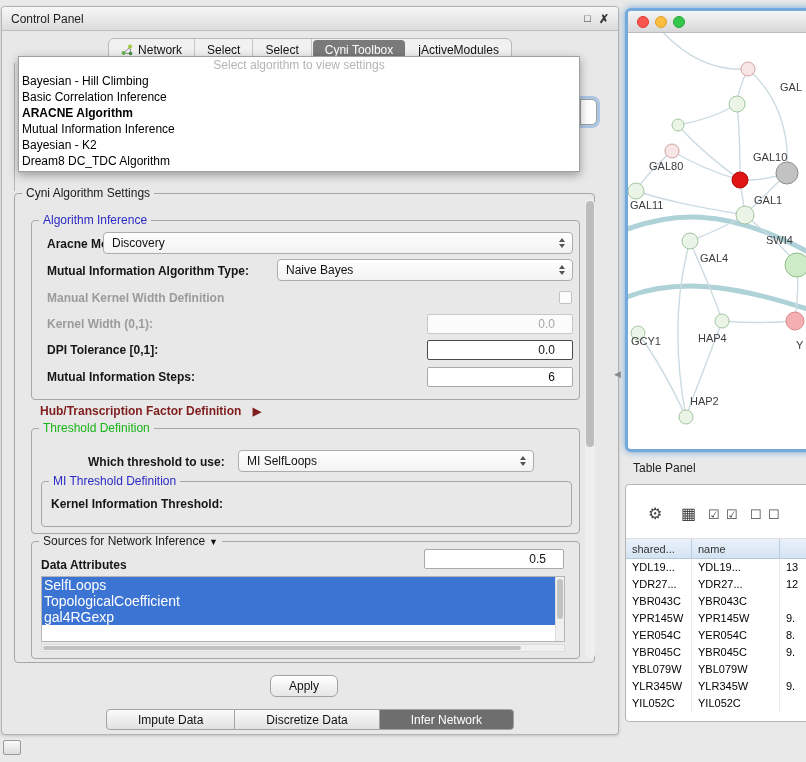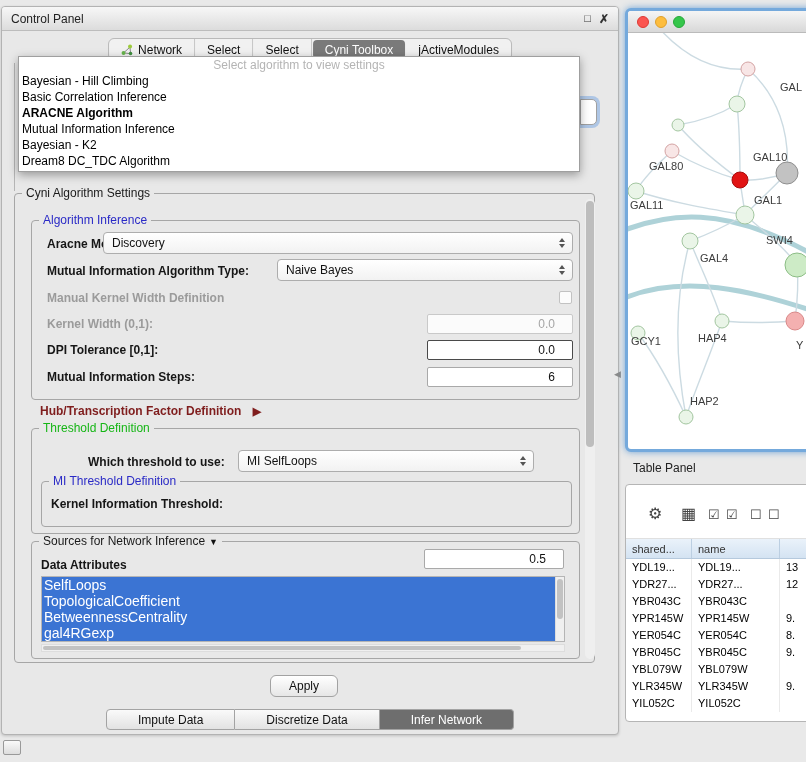--- a/index.html
+++ b/index.html
@@ -235,21 +235,20 @@
           <span>Sources for Network Inference</span><span class="arrow-down">▼</span>
         </span>
         <div class="lbl" style="left:9px;top:16px">Data Attributes</div>
 
         <div class="src-list" style="left:9px;top:34px;width:524px;height:66px">
 
             <div class="src-item sel">SelfLoops</div>
 
             <div class="src-item sel">TopologicalCoefficient</div>
 
-            <div class="src-item sel">BetweennessCentrality</div>
 
             <div class="src-item sel">gal4RGexp</div>
           </div>
         <div class="list-vscroll" style="left:523px;top:35px;height:64px">
             <div class="vthumb"></div>
           </div>
         <div class="list-hscroll" style="left:9px;top:102px;width:524px">
             <div class="hthumb"></div>
           </div>
       </div>

